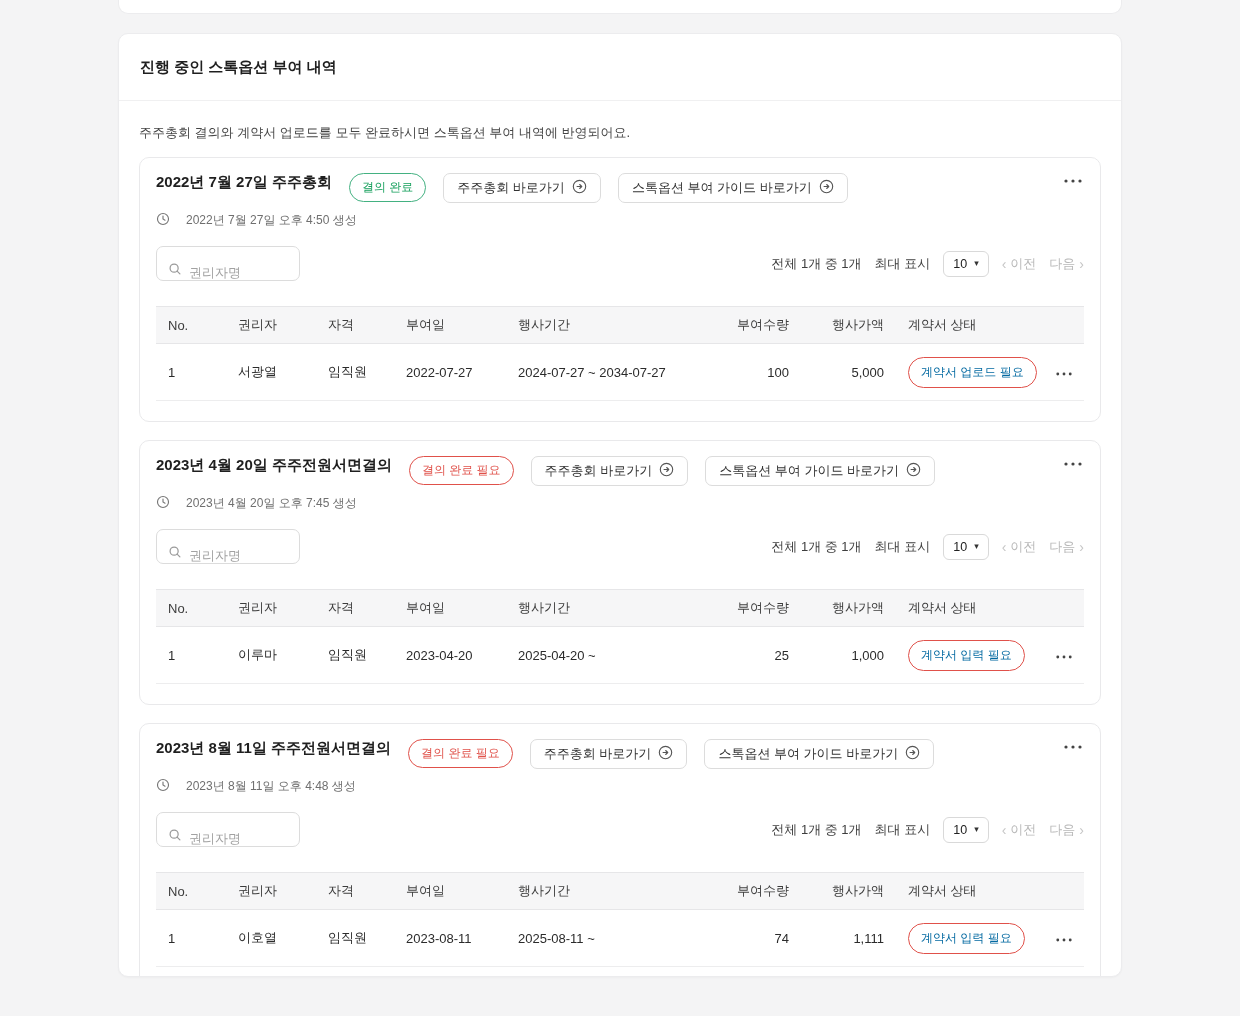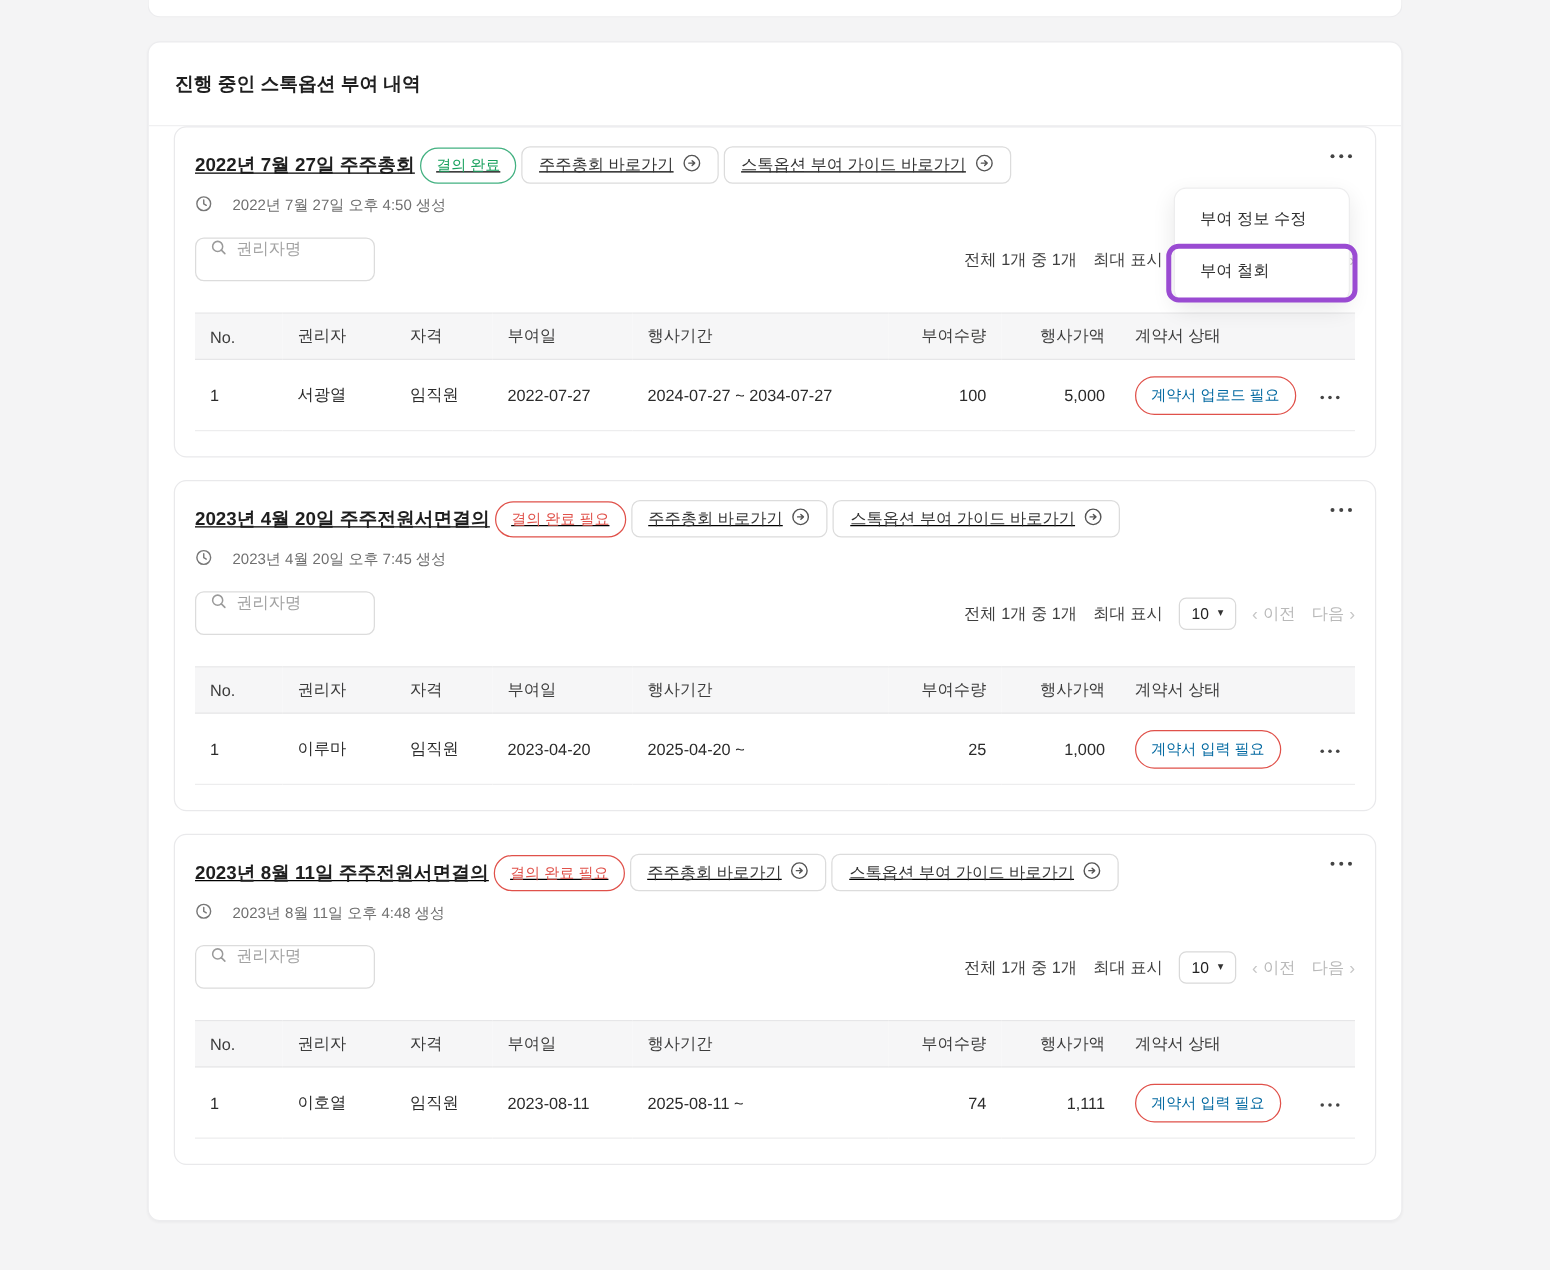--- a/index.html
+++ b/index.html
@@ -23,42 +23,42 @@
     border-bottom:1px solid #f0f0f1;
   }
   .main-title { font-size:15px; font-weight:700; color:#1f1f1f; }
   .main-body { padding:0 20px; }
   .description { margin:23px 0 15px; font-size:13px; color:#454545; }
 
   .subcard {
     position:relative; border:1px solid #e9e9eb; border-radius:10px;
     padding:15px 16px 20px; margin-bottom:18px; background:#fff;
   }
-  .title-row { display:flex; align-items:center; gap:4px; min-height:30px;text-decoration:underline; }
+  .title-row { display:flex; align-items:flex-start; gap:17px; min-height:30px; }
   .card-title { font-size:15px; font-weight:700; color:#1f1f1f; white-space:nowrap; }
   .badge {
     font-size:12px; padding:5px 12px; border-radius:999px; font-weight:500;
     white-space:nowrap; background:#fff;
   }
   .badge.success { color:#17a05d; border:1px solid #43b181; }
   .badge.danger  { color:#e0514a; border:1px solid #e0514a; }
   .link-btn {
     display:inline-flex; align-items:center; gap:7px; background:#fff;
     border:1px solid #dcdcdc; border-radius:7px; height:30px; padding:0 13px;
     font-size:13px; font-weight:500; color:#333; cursor:pointer; white-space:nowrap;
     font-family:inherit;
   }
   .kebab-btn {
     margin-left:auto; align-self:flex-start; background:none; border:none;
     padding:6px 2px; cursor:pointer; line-height:0;
   }
   .timestamp { display:flex; align-items:center; gap:16px; margin-top:9px; font-size:12px; color:#6f6f6f; }
   .toolbar { margin-top:17px; display:flex; justify-content:space-between; align-items:center; }
   .searchbox {
-    display:flex; align-items:flex-start; gap:7px; width:144px; height:35px;
+    display:flex; align-items:flex-end; gap:7px; width:144px; height:35px;
     border:1px solid #dcdcdc; border-radius:7px; padding:0 11px; background:#fff;
   }
   .searchbox input { border:none; outline:none; width:100%; font-size:13px; color:#333; font-family:inherit; background:transparent; }
   .searchbox input::placeholder { color:#a2a2a2; }
   .pager { display:flex; align-items:center; gap:13px; font-size:13px; color:#3e3e3e; }
   .pagesize-btn {
     display:inline-flex; align-items:center; gap:7px; border:1px solid #d9d9d9;
     border-radius:6px; background:#fff; height:25px; padding:12px 9px;
     font-size:12.5px; color:#222; cursor:pointer; font-family:inherit;
   }
@@ -96,20 +96,21 @@
 <body>
 
 <div class="page">
   <div class="prev-card-bottom"></div>
 
   <div class="main-card">
     <div class="main-header">
       <span class="main-title">진행 중인 스톡옵션 부여 내역</span>
     </div>
     <div class="main-body">
+      <p class="description">주주총회 결의와 계약서 업로드를 모두 완료하시면 스톡옵션 부여 내역에 반영되어요.</p>
 
       <section class="subcard">
         <div class="title-row">
           <span class="card-title">2022년 7월 27일 주주총회</span>
           <span class="badge success">결의 완료</span>
           <button class="link-btn">
             <span>주주총회 바로가기</span>
             <span><svg width="15" height="15" viewBox="0 0 16 16">
                   <circle cx="8" cy="8" r="6.6" fill="none" stroke="#555" stroke-width="1.2"></circle>
                   <path d="M5.4 8h4.6M8.2 5.9 10.4 8l-2.2 2.1" fill="none" stroke="#555" stroke-width="1.2" stroke-linecap="round" stroke-linejoin="round"></path>
@@ -201,27 +202,20 @@
                 <button class="row-kebab"><svg width="16" height="4" viewBox="0 0 18 4">
                       <circle cx="2" cy="2" r="1.6" fill="#444"></circle>
                       <circle cx="9" cy="2" r="1.6" fill="#444"></circle>
                       <circle cx="16" cy="2" r="1.6" fill="#444"></circle>
                     </svg></button>
               </td>
             </tr>
           </tbody>
         </table>
 
-        <div class="context-menu">
-          <div class="menu-item">부여 정보 수정</div>
-          <div class="menu-item-wrap">
-            <div class="menu-item">부여 철회</div>
-            <div class="highlight-ring"></div>
-          </div>
-        </div>
       </section>
 
       <section class="subcard">
         <div class="title-row">
           <span class="card-title">2023년 4월 20일 주주전원서면결의</span>
           <span class="badge danger">결의 완료 필요</span>
           <button class="link-btn">
             <span>주주총회 바로가기</span>
             <span><svg width="15" height="15" viewBox="0 0 16 16">
                   <circle cx="8" cy="8" r="6.6" fill="none" stroke="#555" stroke-width="1.2"></circle>

